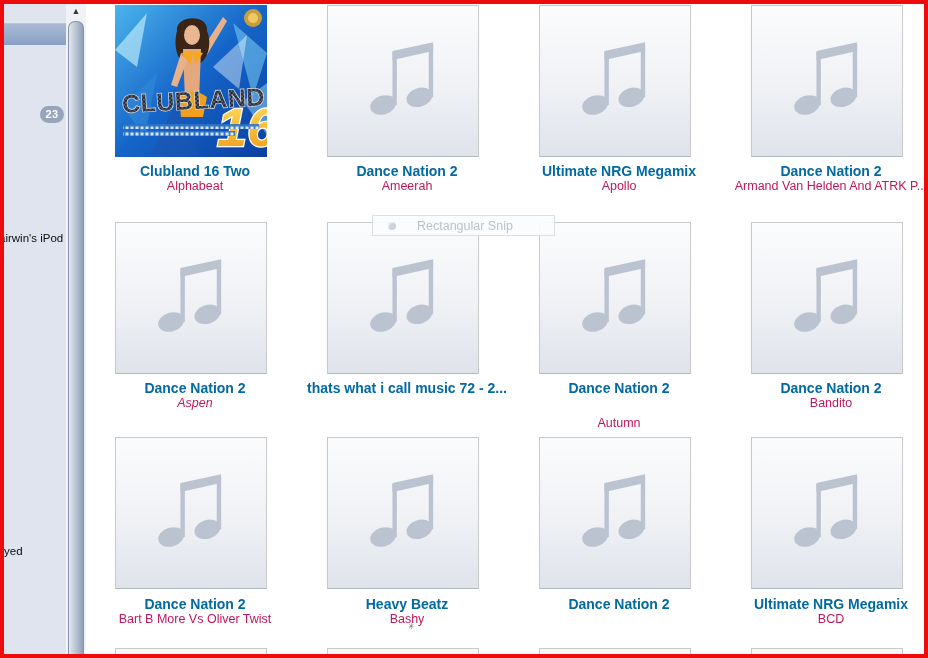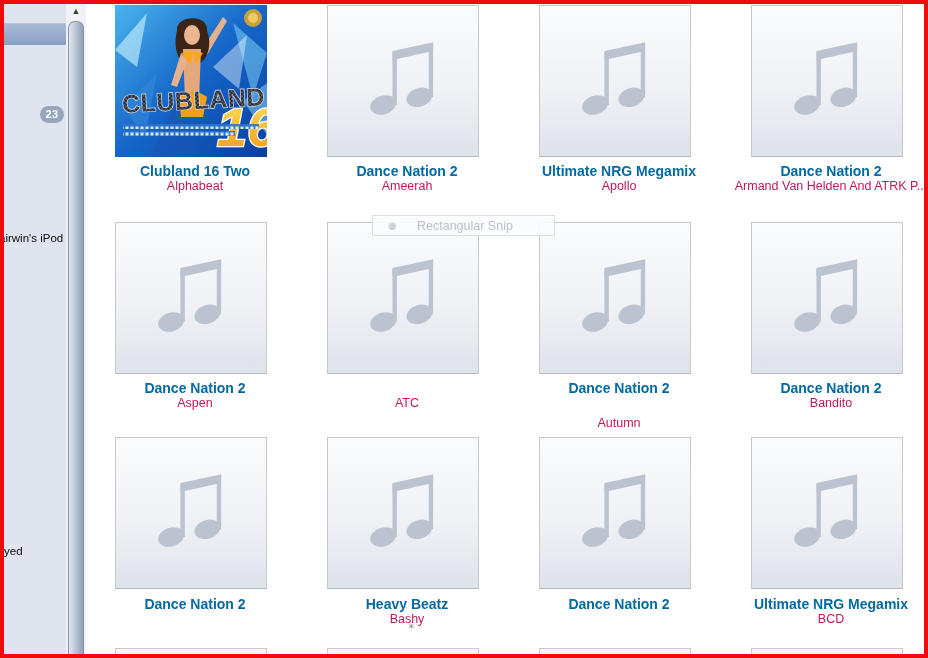--- a/index.html
+++ b/index.html
@@ -166,34 +166,34 @@
       <g fill="#bcc3d0">
           <ellipse cx="31" cy="70" rx="12" ry="8.5" transform="rotate(-18 31 70)"></ellipse>
           <ellipse cx="64" cy="63" rx="12" ry="8.5" transform="rotate(-18 64 63)"></ellipse>
           <rect x="39.5" y="22" width="4" height="48"></rect>
           <rect x="72.5" y="15" width="4" height="48"></rect>
           <polygon points="39.5,29 76.5,21 76.5,13 39.5,21"></polygon>
         </g>
     </svg>
   </div>
   <div class="t-label t-title" style="left:89px;top:380px;">Dance Nation 2</div>
-  <div class="t-label t-artist" style="left:89px;top:396px;">Aspen</div>
+  <div class="t-label t-artist" style="left:89px;top:396px;font-style:italic;">Aspen</div>
 
   <div class="tile" style="left:327px;top:222px;">
     <svg class="note" width="110" height="110" viewBox="0 0 100 100">
       <g fill="#bcc3d0">
           <ellipse cx="31" cy="70" rx="12" ry="8.5" transform="rotate(-18 31 70)"></ellipse>
           <ellipse cx="64" cy="63" rx="12" ry="8.5" transform="rotate(-18 64 63)"></ellipse>
           <rect x="39.5" y="22" width="4" height="48"></rect>
           <rect x="72.5" y="15" width="4" height="48"></rect>
           <polygon points="39.5,29 76.5,21 76.5,13 39.5,21"></polygon>
         </g>
     </svg>
   </div>
-  <div class="t-label t-artist" style="left:301px;top:396px;">ATC</div>
+  <div class="t-label t-title" style="left:301px;top:380px;">thats what i call music 72 - 2...</div>
 
   <div class="tile" style="left:539px;top:222px;">
     <svg class="note" width="110" height="110" viewBox="0 0 100 100">
       <g fill="#bcc3d0">
           <ellipse cx="31" cy="70" rx="12" ry="8.5" transform="rotate(-18 31 70)"></ellipse>
           <ellipse cx="64" cy="63" rx="12" ry="8.5" transform="rotate(-18 64 63)"></ellipse>
           <rect x="39.5" y="22" width="4" height="48"></rect>
           <rect x="72.5" y="15" width="4" height="48"></rect>
           <polygon points="39.5,29 76.5,21 76.5,13 39.5,21"></polygon>
         </g>
@@ -221,20 +221,21 @@
       <g fill="#bcc3d0">
           <ellipse cx="31" cy="70" rx="12" ry="8.5" transform="rotate(-18 31 70)"></ellipse>
           <ellipse cx="64" cy="63" rx="12" ry="8.5" transform="rotate(-18 64 63)"></ellipse>
           <rect x="39.5" y="22" width="4" height="48"></rect>
           <rect x="72.5" y="15" width="4" height="48"></rect>
           <polygon points="39.5,29 76.5,21 76.5,13 39.5,21"></polygon>
         </g>
     </svg>
   </div>
   <div class="t-label t-title" style="left:89px;top:596px;">Dance Nation 2</div>
+  <div class="t-label t-artist" style="left:89px;top:612px;">Bart B More Vs Oliver Twist</div>
 
   <div class="tile" style="left:327px;top:437px;">
     <svg class="note" width="110" height="110" viewBox="0 0 100 100">
       <g fill="#bcc3d0">
           <ellipse cx="31" cy="70" rx="12" ry="8.5" transform="rotate(-18 31 70)"></ellipse>
           <ellipse cx="64" cy="63" rx="12" ry="8.5" transform="rotate(-18 64 63)"></ellipse>
           <rect x="39.5" y="22" width="4" height="48"></rect>
           <rect x="72.5" y="15" width="4" height="48"></rect>
           <polygon points="39.5,29 76.5,21 76.5,13 39.5,21"></polygon>
         </g>

